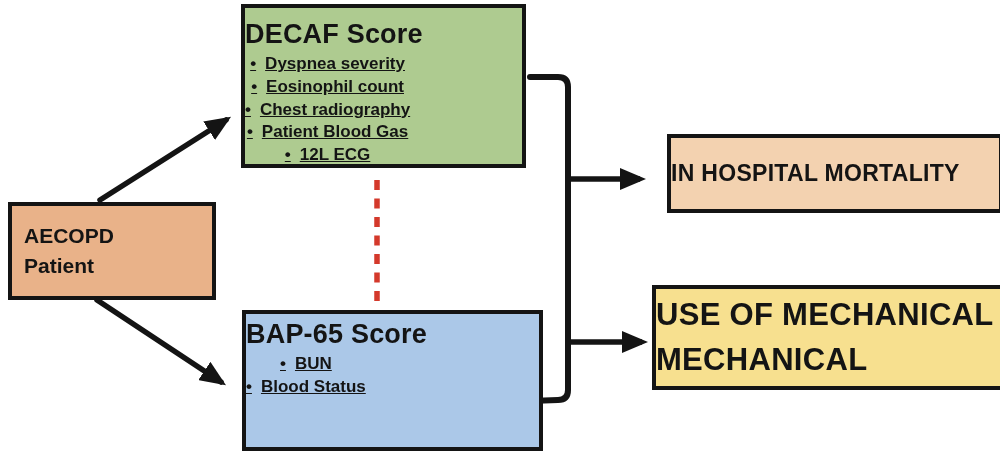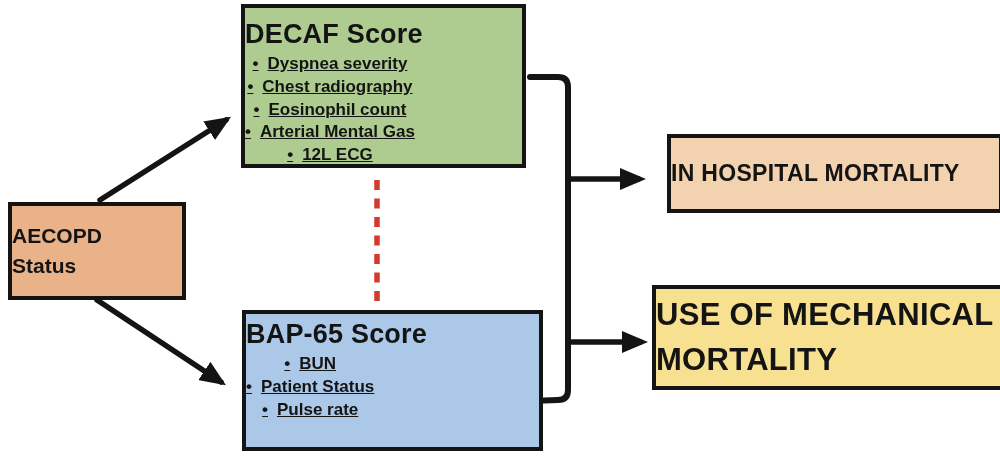--- a/index.html
+++ b/index.html
@@ -32,24 +32,25 @@
     flex-direction: column;
     align-items: flex-start;
     justify-content: center;
     text-align: center;
   }
   .box.score {
     justify-content: flex-start;
   }
   #patient-box {
     left: 8px; top: 202px;
-    width: 178px; height: 98px;
+    width: 208px; height: 98px;
     background: var(--orange);
     font-size: 21px;
     line-height: 1.45;
+    padding-left: 12px;
   }
   #decaf-box {
     left: 241px; top: 4px;
     width: 285px; height: 164px;
     background: var(--green);
     padding-top: 11px;
   }
   #bap65-box {
     left: 242px; top: 310px;
     width: 301px; height: 141px;
@@ -110,45 +111,44 @@
 
     <path d="M530,77 L558,77 Q568,77 568,87 L568,390 Q568,400 558,400 L530,401" fill="none" style="stroke: var(--ink, #141414);" stroke-width="6" stroke-linecap="round"></path>
 
     <line x1="568" y1="179" x2="640" y2="179" style="stroke: var(--ink, #141414);" stroke-width="5.5" stroke-linecap="butt" marker-end="url(#arrowhead)"></line>
 
     <line x1="568" y1="342" x2="642" y2="342" style="stroke: var(--ink, #141414);" stroke-width="5.5" stroke-linecap="butt" marker-end="url(#arrowhead)"></line>
   </svg>
 
   <div class="box" id="patient-box">
     <div>AECOPD</div>
-    <div>Status</div>
+    <div>Patient</div>
   </div>
 
   <div class="box score" id="decaf-box">
     <div class="box-title">DECAF Score</div>
     <ul class="bullet-list">
       <li>Dyspnea severity</li>
+      <li>Eosinophil count</li>
       <li>Chest radiography</li>
-      <li>Eosinophil count</li>
-      <li>Arterial Mental Gas</li>
+      <li>Patient Blood Gas</li>
       <li>12L ECG</li>
     </ul>
   </div>
 
   <div class="box score" id="bap65-box">
     <div class="box-title">BAP-65 Score</div>
     <ul class="bullet-list">
       <li>BUN</li>
-      <li>Patient Status</li>
-      <li>Pulse rate</li>
+      <li>Blood Status</li>
     </ul>
   </div>
 
   <div class="box" id="mortality-box">
     <div>IN HOSPITAL MORTALITY</div>
   </div>
 
   <div class="box" id="ventilator-box">
     <div>USE OF MECHANICAL</div>
-    <div>MORTALITY</div>
+    <div>MECHANICAL</div>
   </div>
 
 </div>
 
 </body></html>

